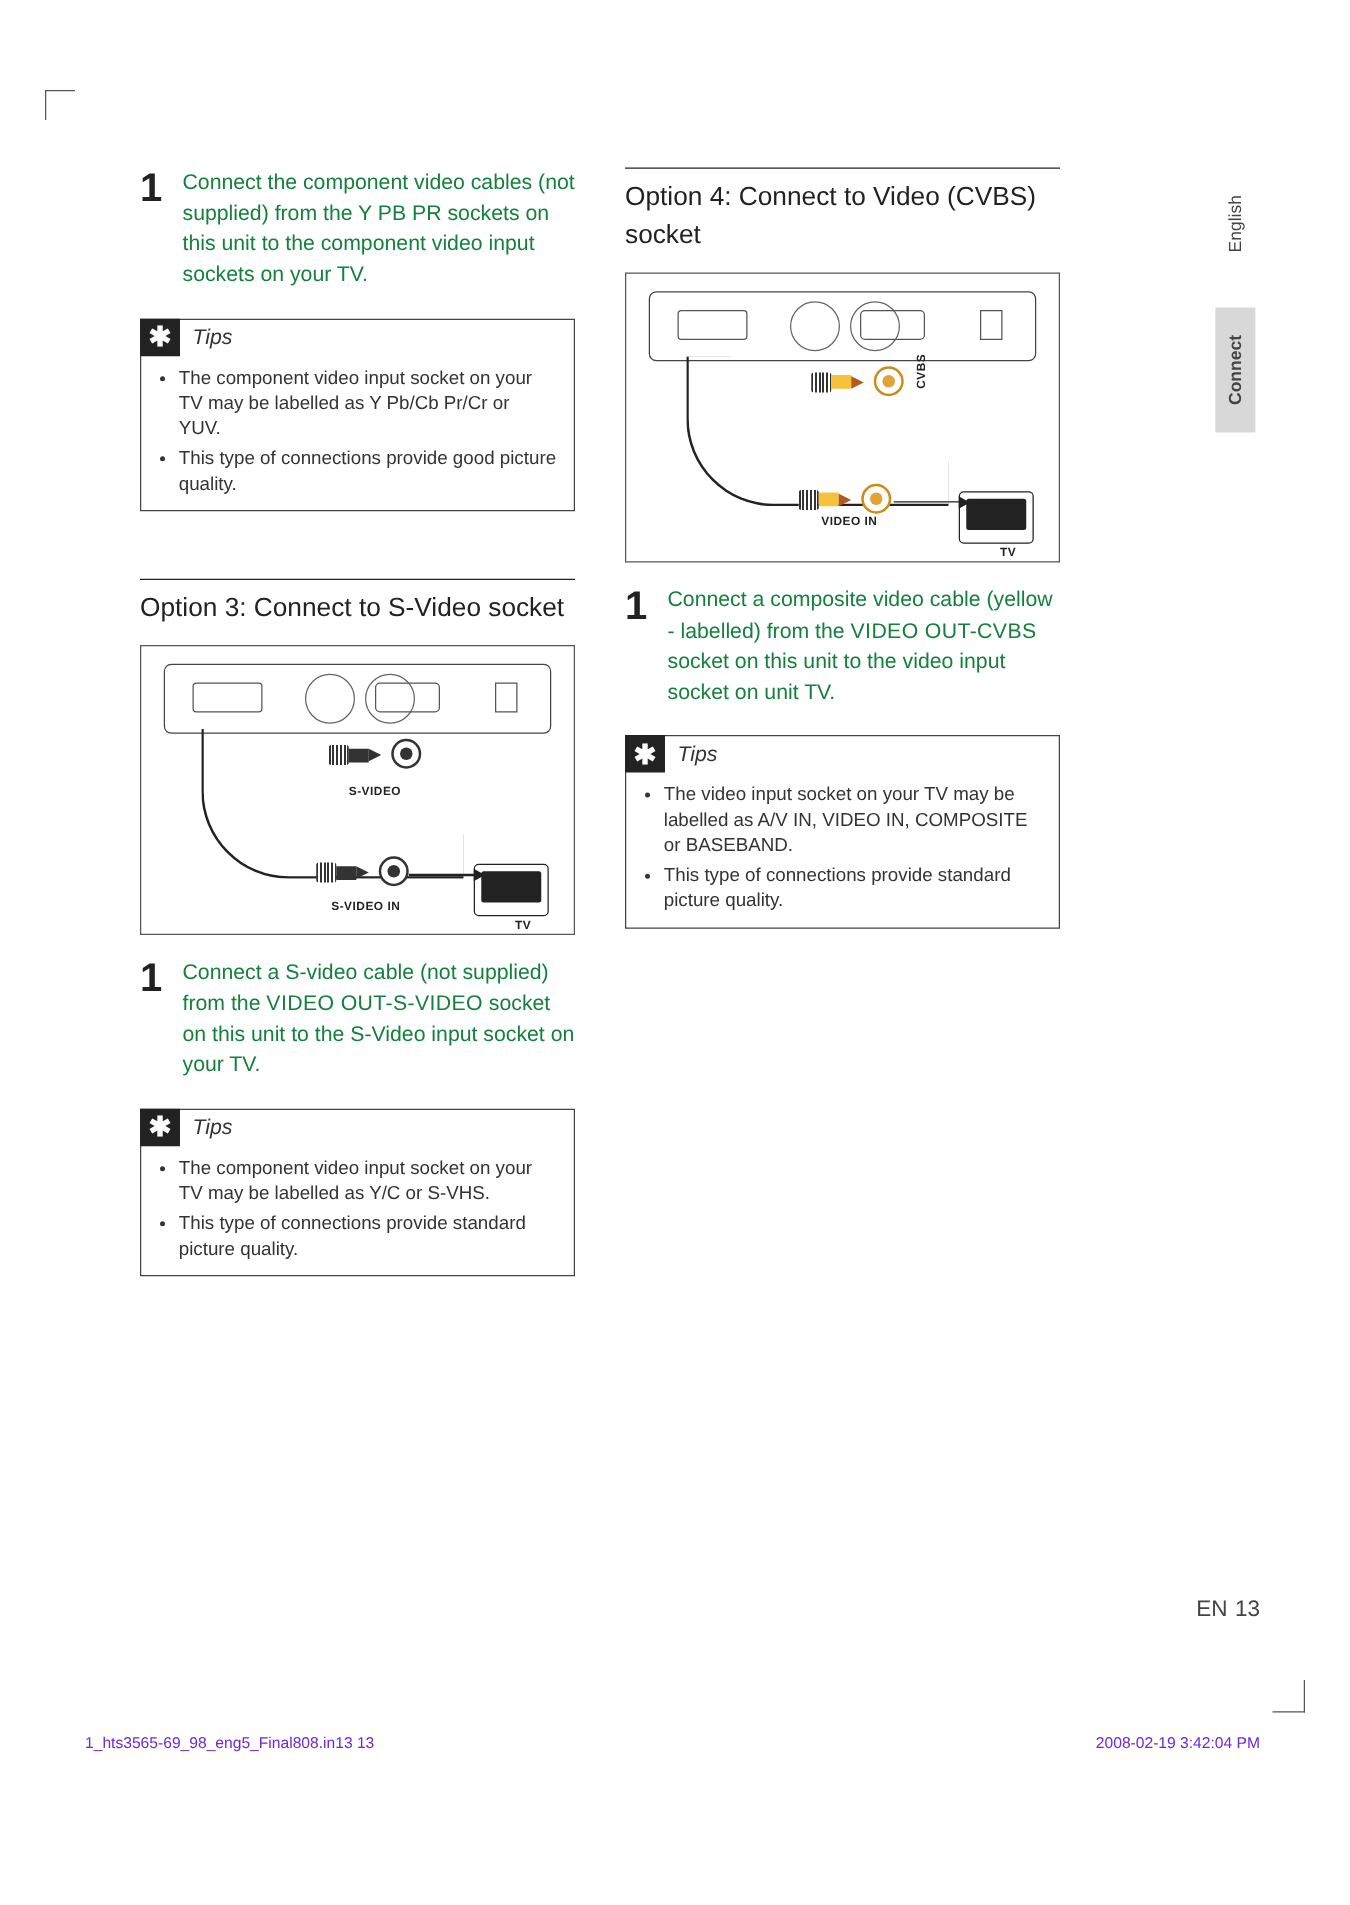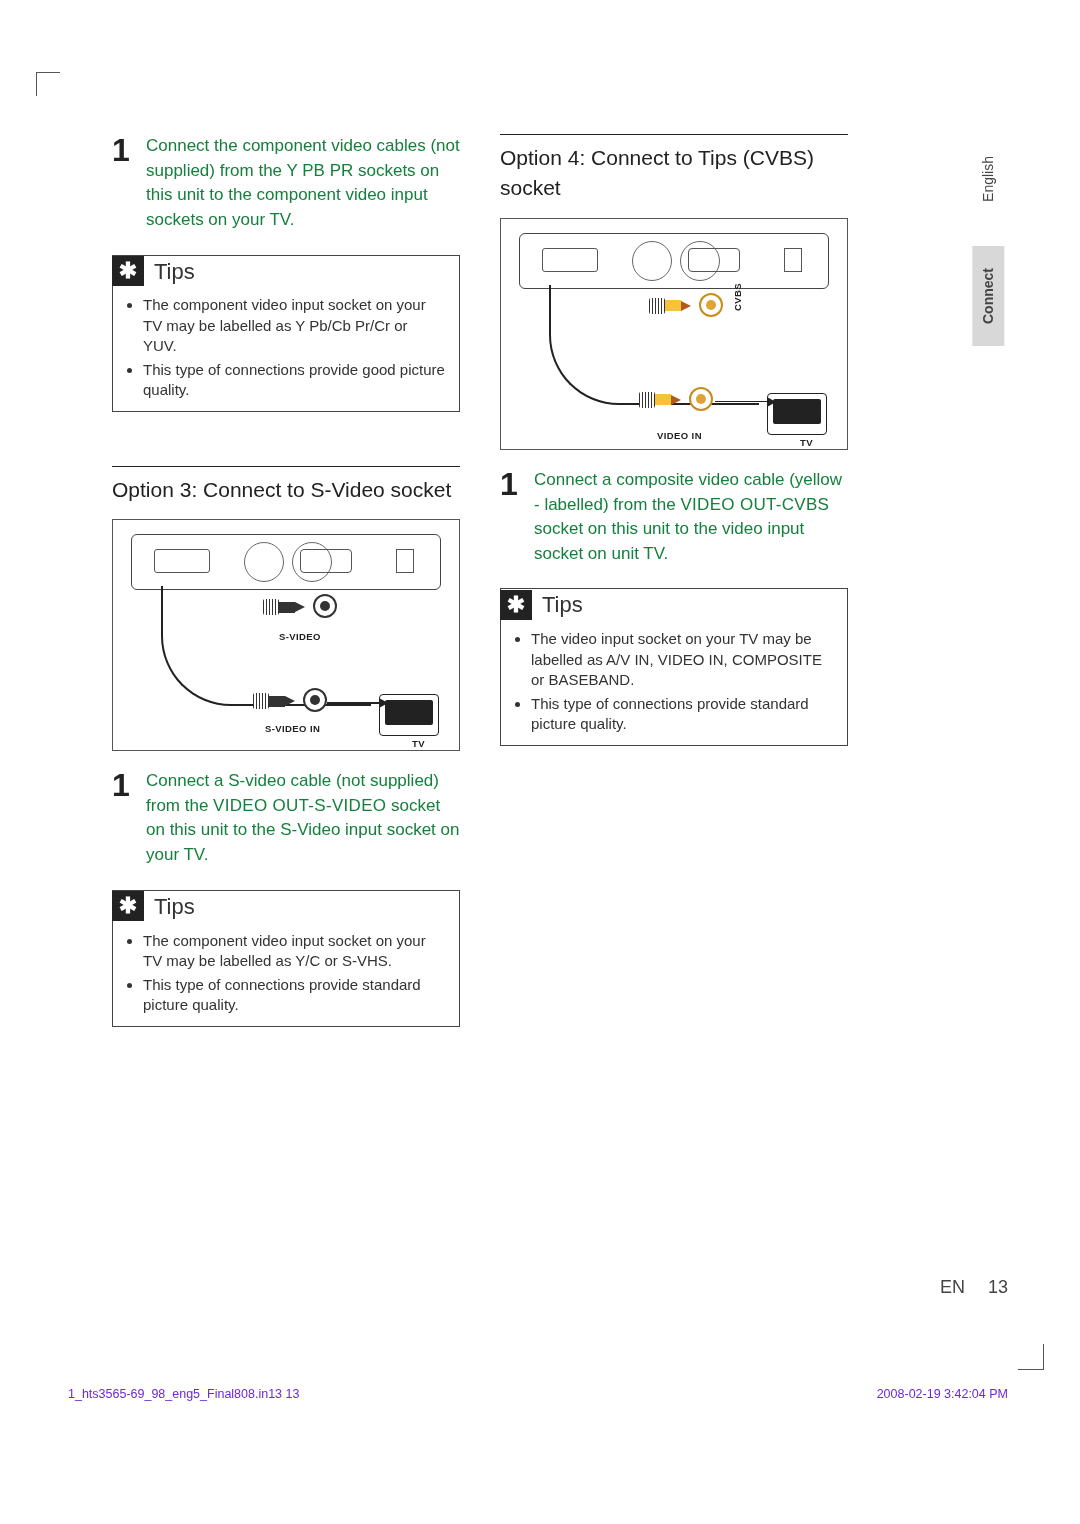--- a/index.html
+++ b/index.html
@@ -56,21 +56,21 @@
     height: 30px;
     background: #222;
     color: #fff;
     display: flex;
     align-items: center;
     justify-content: center;
     font-size: 22px;
     font-weight: 700;
     margin: -1px 0 0 -1px;
   }
-  .tips-title { padding-left: 10px; font-size: 22px; color: #333; }
+  .tips-title { padding-left: 10px; font-size: 17px; color: #333; font-style: italic; }
   .tips-body { padding: 4px 14px 10px 14px; font-size: 15px; }
   .tips-body li { margin-left: 16px; line-height: 1.35; margin-top: 4px; list-style: disc; }
   .section-rule { border-top: 1px solid #222; margin: 54px 0 8px; }
   .section-title { font-size: 21px; color: #222; margin-bottom: 14px; }
   .diagram {
     border: 1px solid #555;
     height: 232px;
     margin: 10px 0 18px;
     position: relative;
     overflow: hidden;
@@ -135,21 +135,21 @@
     content:""; position:absolute; right:-1px; top:-4px;
     border-left:9px solid #222; border-top:5px solid transparent; border-bottom:5px solid transparent;
   }
   .footer {
     position: absolute;
     top: 1274px;
     right: 72px;
     font-size: 18px;
     color: #444;
   }
-  .footer .pg { margin-left: 18px; }
+  .footer .pg { margin-left: 1px; }
   .printmeta {
     position: absolute;
     top: 1384px;
     left: 68px; right: 72px;
     display: flex; justify-content: space-between;
     font-size: 12.5px; color: #6d28d9;
     border-top: 1px dashed rgba(0,0,0,0);
   }
 </style>
 </head>
@@ -229,21 +229,21 @@
       </div>
       <ul class="tips-body">
         <li>The component video input socket on your TV may be labelled as Y/C or S-VHS.</li>
         <li>This type of connections provide standard picture quality.</li>
       </ul>
     </div>
   </div>
 
   <div class="col">
     <div class="section-rule" style="margin-top:0"></div>
-    <div class="section-title">Option 4: Connect to Tips (CVBS) socket</div>
+    <div class="section-title">Option 4: Connect to Video (CVBS) socket</div>
 
     <div class="diagram">
       <div class="unit-panel">
         <div class="disp"></div>
           <div class="circ"></div>
           <div class="circ circ2"></div>
           <div class="pill"></div>
           <div class="sq"></div>
       </div>
       <div class="plug yellow" style="top:78px; left:148px;">
@@ -253,21 +253,21 @@
         </div>
       <div class="jack yellow" style="top:74px; left:198px;"></div>
       <div class="diag-label vert" style="top:64px; left:230px;">CVBS</div>
       <div class="cable-arc"></div>
       <div class="plug yellow" style="top:172px; left:138px;">
           <div class="grip"></div>
           <div class="sleeve"></div>
           <div class="tip"></div>
         </div>
       <div class="jack yellow" style="top:168px; left:188px;"></div>
-      <div class="diag-label" style="top:210px; left:156px;">VIDEO IN</div>
+      <div class="diag-label" style="top:192px; left:156px;">VIDEO IN</div>
       <div class="diag-arrow-line" style="top:182px; left:214px; width:60px;"></div>
       <div class="tv-box"></div>
       <div class="diag-label tv-label">TV</div>
     </div>
 
     <div class="step">
       <div class="step-num">1</div>
       <div class="step-body">
         <span>Connect a composite video cable (yellow - labelled) from the </span><span class="strong">VIDEO OUT-CVBS</span><span> socket on this unit to the video input socket on unit TV.</span>
       </div>

